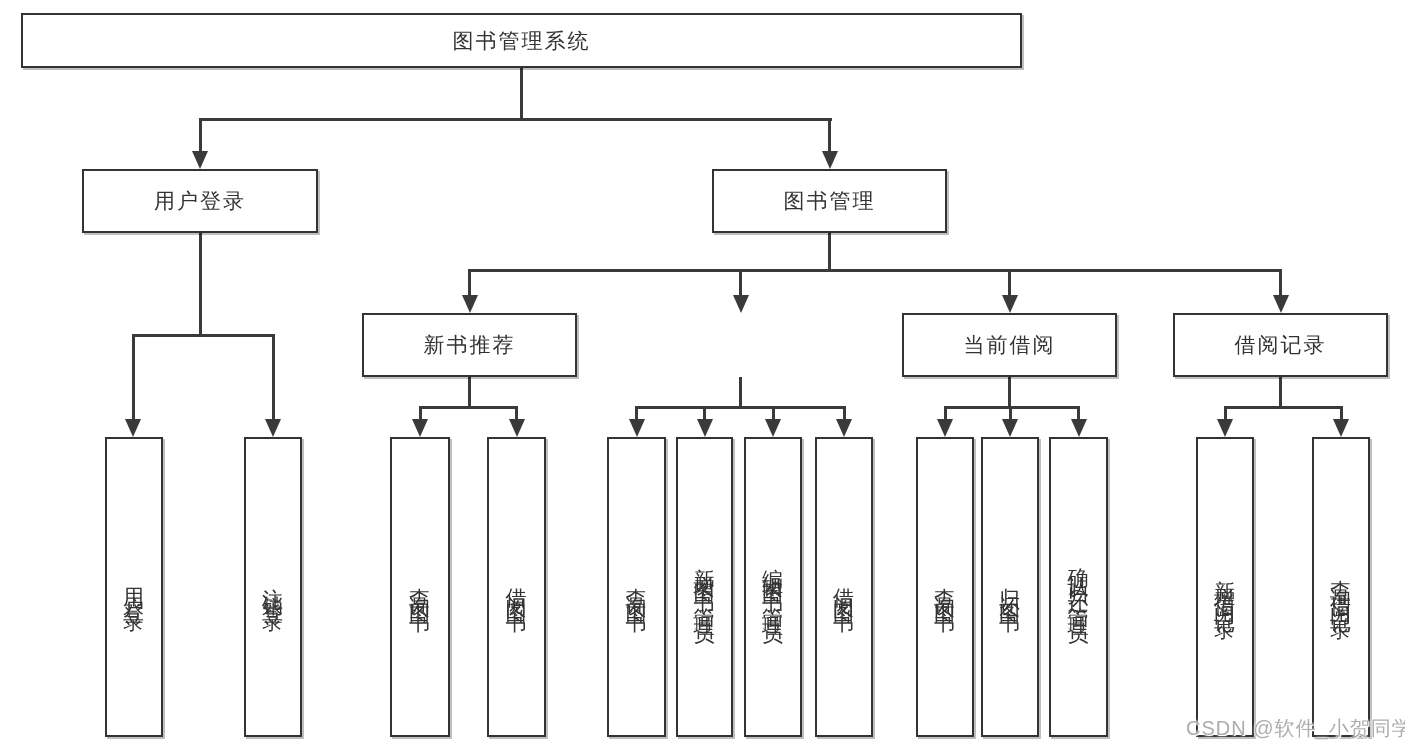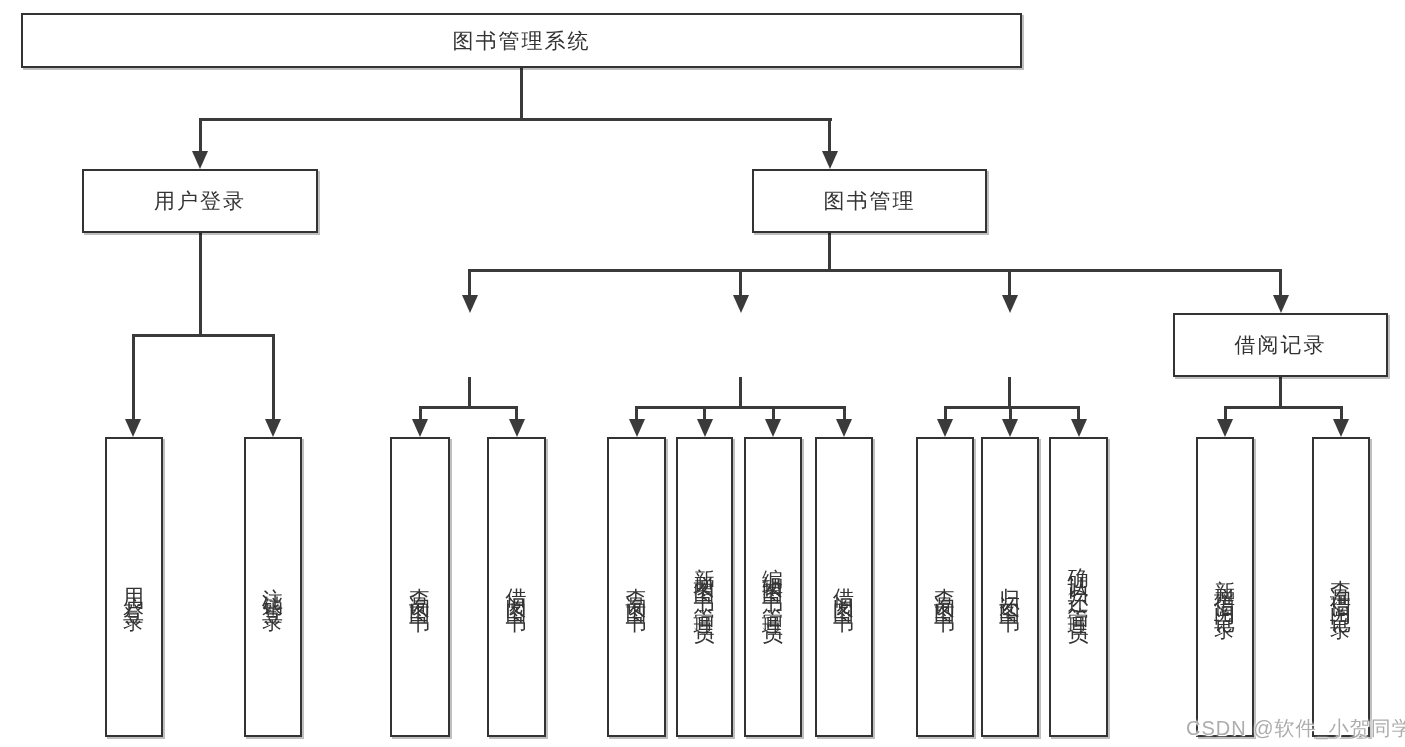--- a/index.html
+++ b/index.html
@@ -118,22 +118,24 @@
   <div class="vl" style="left:1279px;top:377px;height:31px"></div>
   <div class="hl" style="left:1223.5px;top:405.5px;width:119px"></div>
   <div class="vl" style="left:1223.5px;top:405.5px;height:17px"></div>
   <div class="arrow" style="left:1217px;top:419px"></div>
   <div class="vl" style="left:1339.5px;top:405.5px;height:17px"></div>
   <div class="arrow" style="left:1333px;top:419px"></div>
 
   <div class="hnode" style="left:21px;top:13px;width:1001px;height:55px">图书管理系统</div>
 
   <div class="hnode" style="left:82px;top:169px;width:236px;height:64px">用户登录</div>
-  <div class="hnode" style="left:752px;top:169px;width:235px;height:64px">图书管理</div>
+  <div class="hnode" style="left:712px;top:169px;width:235px;height:64px">图书管理</div>
 
+  <div class="hnode" style="left:362px;top:313px;width:215px;height:64px">新书推荐</div>
+  <div class="hnode" style="left:902px;top:313px;width:215px;height:64px">当前借阅</div>
   <div class="hnode" style="left:1173px;top:313px;width:215px;height:64px">借阅记录</div>
 
   <div class="leaf" style="left:105px;width:58px">
     <span class="vtext">用户登录</span>
   </div>
   <div class="leaf" style="left:244px;width:58px">
     <span class="vtext">注销登录</span>
   </div>
 
   <div class="leaf" style="left:390px;width:60px">

